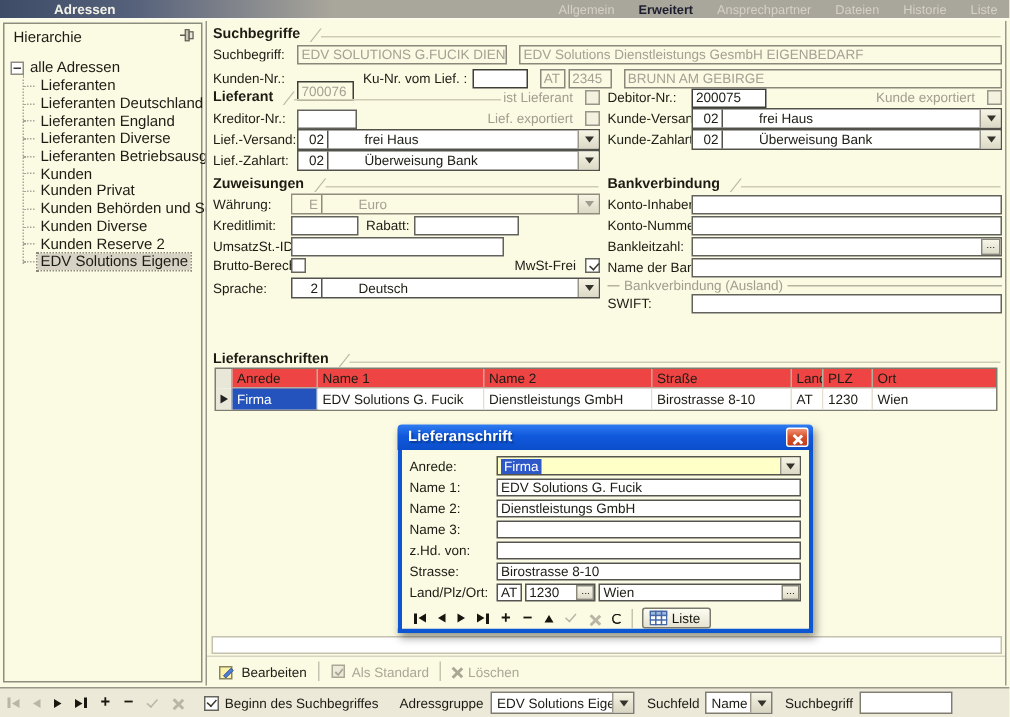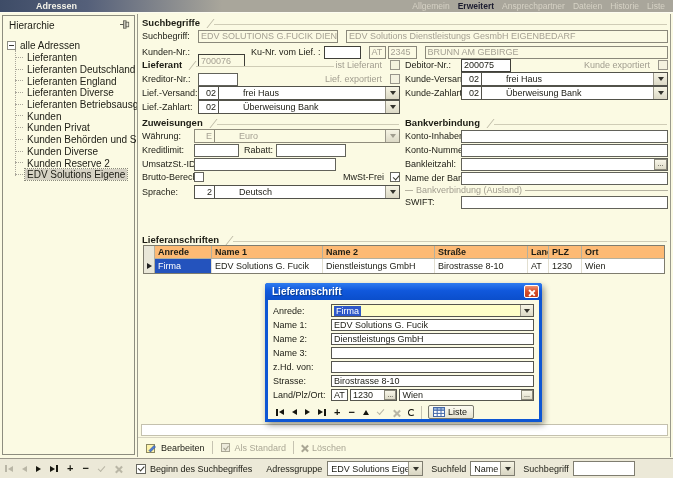--- a/index.html
+++ b/index.html
@@ -8,21 +8,21 @@
     position:relative; overflow:hidden;
     background:#fbfae3;
     font-family:"Liberation Sans", sans-serif;
     font-size:9px; color:#1c1c14;
   }
   
   #topbar{position:absolute;left:0;top:0;width:673px;height:13px;
     background:linear-gradient(90deg,#3e4c67 0%,#55607a 13%,#a9a69b 33%,#a9a69b 100%);
     display:flex;align-items:center;border-bottom:1px solid #fdfcf0;}
   #topbar .ttl{color:#f3f2e8;font-weight:bold;margin-left:36px;}
-  #topbar .menu{margin-left:auto;display:flex;gap:8px;padding-right:8px;font-size:8.5px;}
+  #topbar .menu{margin-left:auto;display:flex;gap:16px;padding-right:8px;font-size:8.5px;}
   #topbar .menu span{color:#d6d2c5;cursor:default;}
   #topbar .menu span.active{color:#1d1d30;font-weight:bold;}
   
   #sidebar{position:absolute;left:2px;top:15px;width:133px;height:440px;
     border:1px solid #8d8d7f;background:#fbfae3;font-size:10px;}
   .sb-hdr{display:flex;align-items:center;height:15px;padding:3px 4px 0 6px;}
   .sb-hdr .pin{margin-left:auto;cursor:pointer;}
   #tree{margin-top:8px;position:relative;}
   .troot{display:flex;align-items:center;height:12px;padding-left:4px;gap:4px;white-space:nowrap;}
   .exp{width:9px;height:9px;border:1px solid #8c8c80;background:#fff;position:relative;flex:none;}
@@ -61,22 +61,22 @@
       display:flex;align-items:center;justify-content:center;cursor:pointer;}
   .combo.dis{border-color:#8f8c7c;background:#fbfae3;color:#a5a193;}
   .combo.dis .code{border-color:#8f8c7c;background:#fbfae3;}
   .tri-d{width:0;height:0;border-left:3px solid transparent;border-right:3px solid transparent;border-top:4px solid #33332c;}
   .combo.dis .tri-d{border-top-color:#a09d8e;}
   .ell{width:13px;height:11px;flex:none;background:linear-gradient(#f8f6e8,#dedbc8);border:1px solid #8a887a;
       font-size:7px;line-height:8px;text-align:center;cursor:pointer;}
   
   #grid{border:1px solid #7e7c6e;background:#fff;display:flex;flex-direction:column;}
   .ghr{display:flex;height:13px;}
-  .gh{background:#fdba74;border-right:1px solid #b3b09e;border-bottom:1px solid #b3b09e;
-      display:flex;align-items:center;padding-left:3px;white-space:nowrap;overflow:hidden;font-weight:bold;}
+  .gh{background:#ef4444;border-right:1px solid #b3b09e;border-bottom:1px solid #b3b09e;
+      display:flex;align-items:center;padding-left:3px;white-space:nowrap;overflow:hidden;}
   .gdr{display:flex;height:14px;}
   .gc{border-right:1px solid #e2dfd0;display:flex;align-items:center;padding-left:3px;background:#fff;
       white-space:nowrap;overflow:hidden;}
   .gc.sel{background:#2453bd;color:#fff;}
   .gsel{width:11px;flex:none;background:#e9e7d8;border-right:1px solid #b3b09e;
       display:flex;align-items:center;justify-content:center;}
   .tri-r{width:0;height:0;border-top:3.5px solid transparent;border-bottom:3.5px solid transparent;border-left:5px solid #222;}
   
   #btnbar{position:absolute;left:0;top:423px;width:100%;height:20px;border-top:1px solid #d8d5c2;
       display:flex;align-items:center;padding-left:7px;gap:7px;}
@@ -208,21 +208,21 @@
         <span class="slash"></span>
         <div class="hline"></div>
       </div>
     <div class="frow">
       <span class="lw">Suchbegriff:</span>
       <div class="tf gray" style="width:140px;">EDV SOLUTIONS G.FUCIK DIENSTLEISTUN</div>
       <div class="tf gray" style="flex:1;margin-left:8px;">EDV Solutions Dienstleistungs GesmbH EIGENBEDARF</div>
     </div>
     <div class="frow">
       <span class="lw">Kunden-Nr.:</span>
-      <div class="tf gray dark" style="width:47px;margin-top:17px;">700076</div>
+      <div class="tf gray dark" style="width:38px;margin-top:17px;">700076</div>
       <span style="margin-left:6px;white-space:nowrap;">Ku-Nr. vom Lief. :</span>
       <div class="tf dark" style="width:37px;margin-left:3px;"></div>
       <div class="tf gray" style="width:17px;margin-left:8px;">AT</div>
       <div class="tf gray" style="width:29px;margin-left:2px;">2345</div>
       <div class="tf gray" style="flex:1;margin-left:8px;">BRUNN AM GEBIRGE</div>
     </div>
   </div>
 
   <div class="blk" style="left:4px;top:44px;width:258px;">
     <div class="shdr" style="margin-bottom:2px;">

